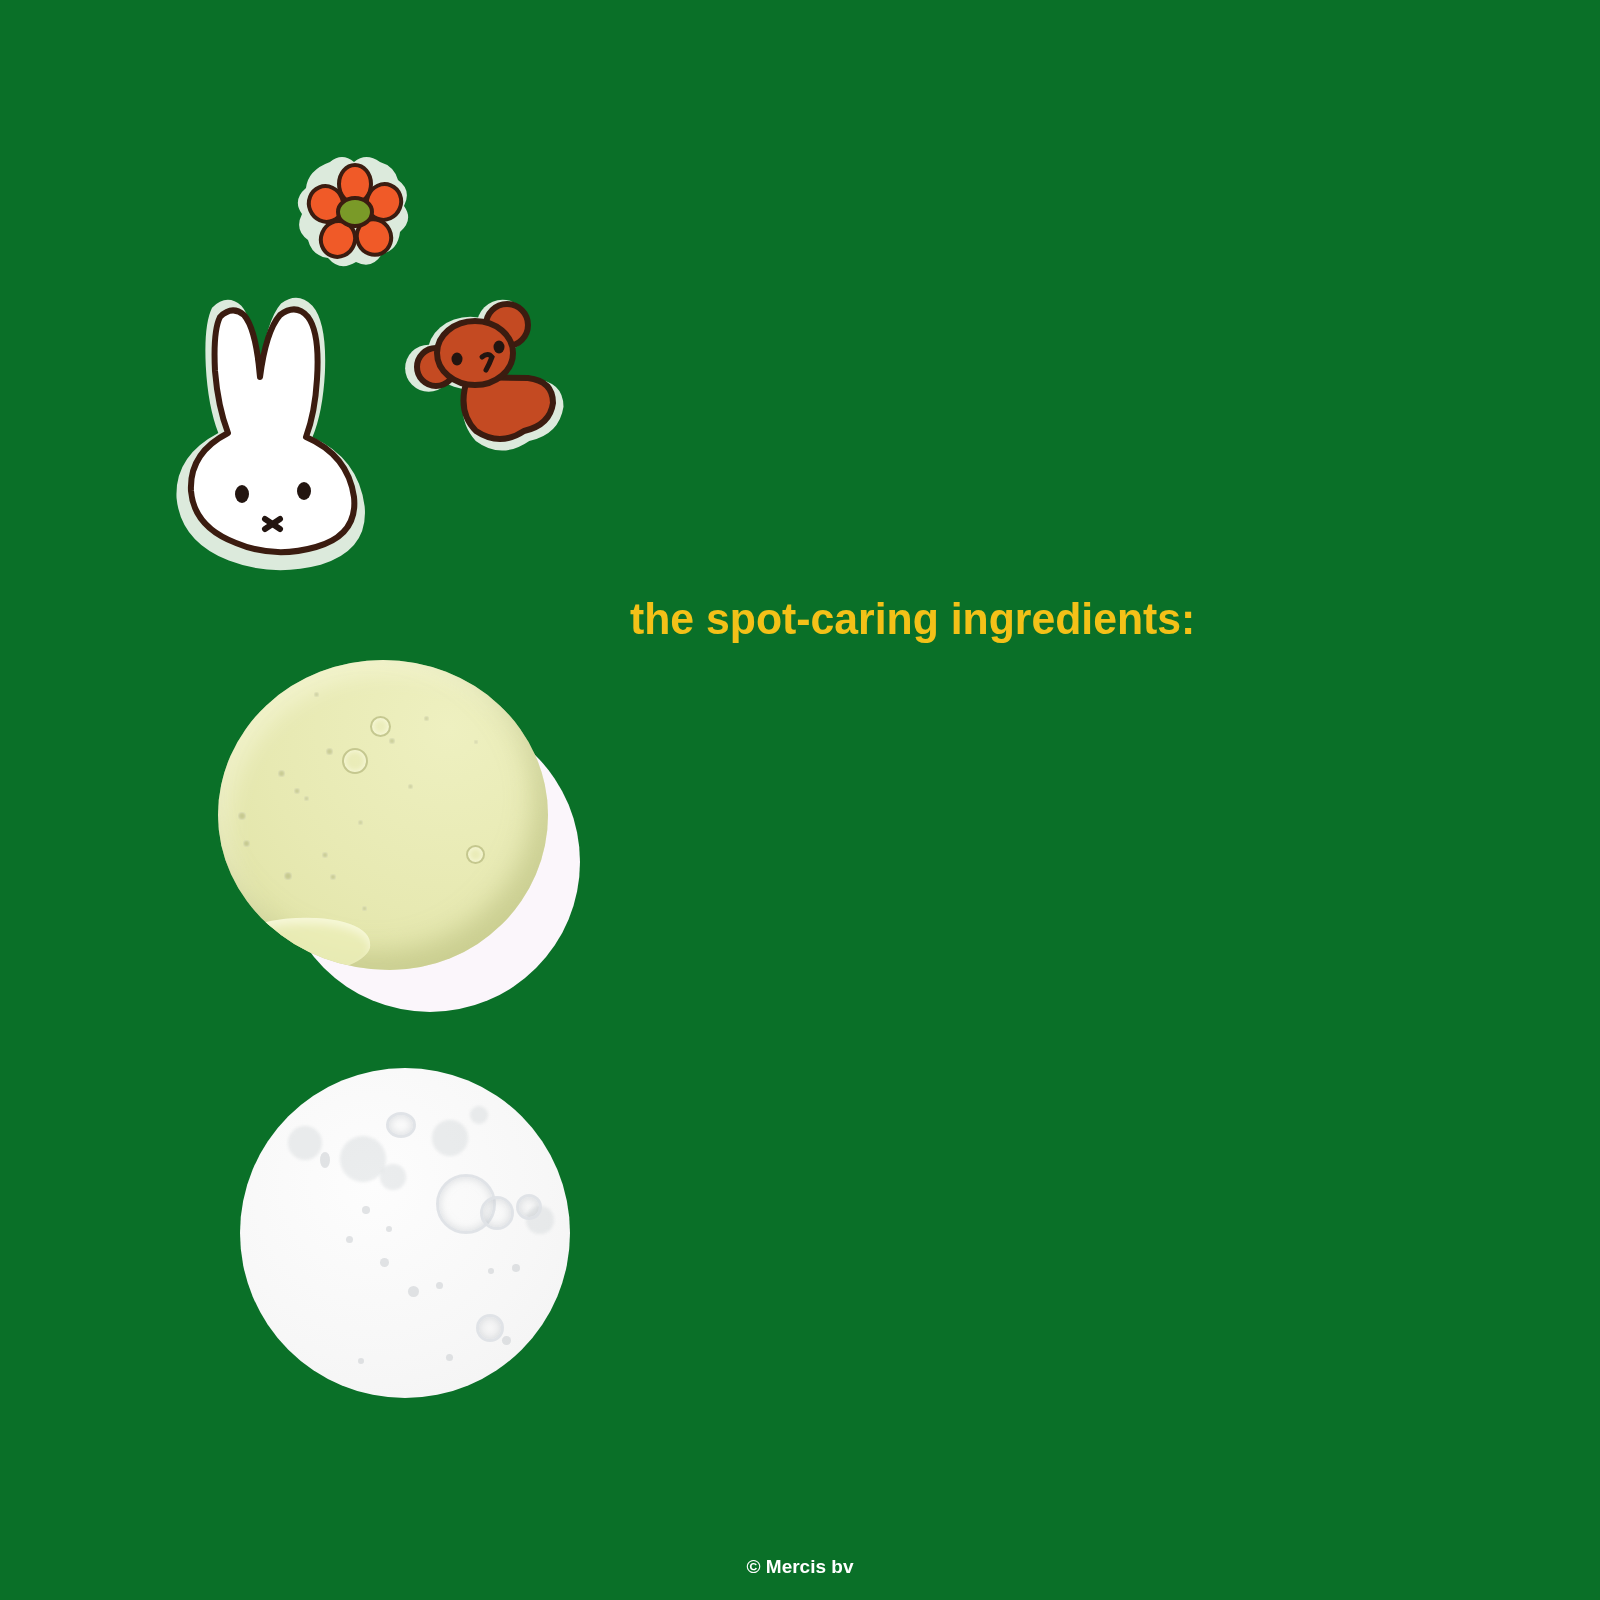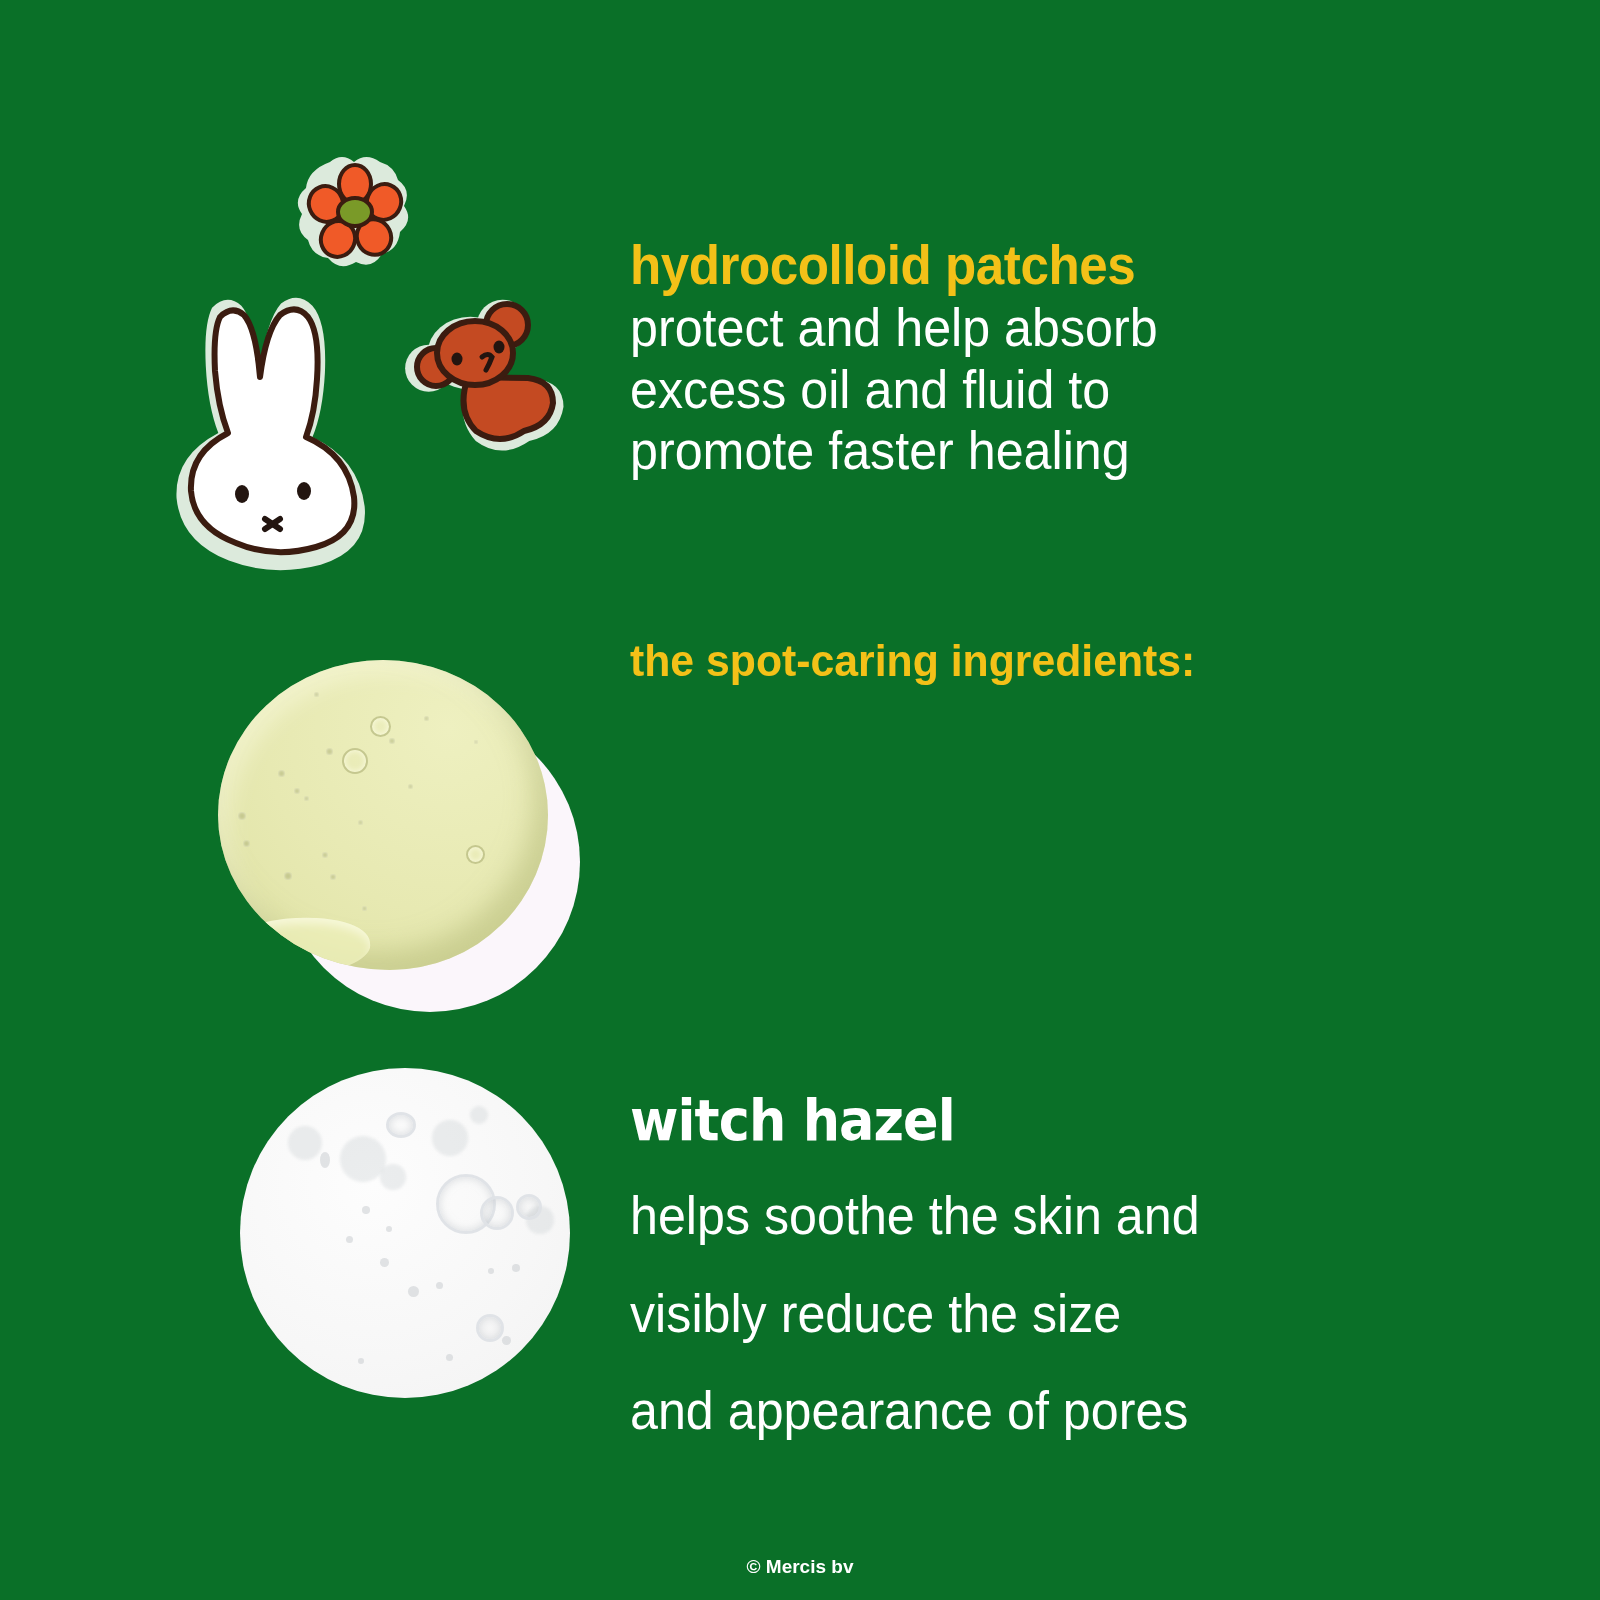--- a/index.html
+++ b/index.html
@@ -154,21 +154,21 @@
     font-size: 57px;
     line-height: 1.0;
     margin: 0;
     letter-spacing: -1px;
     font-family: "DejaVu Sans", sans-serif;
     transform: scaleX(0.92);
     transform-origin: left center;
   }
 
   #block-hydrocolloid { top: 238px; }
-  #block-ingredients-label { top: 638px; }
+  #block-ingredients-label { top: 596px; }
   #block-teatree { top: 700px; }
   #block-witchhazel { top: 1092px; }
 
   #block-teatree .body-white { margin-top: 34px; }
   #block-witchhazel .body-white { margin-top: 36px; }
 
   #copyright {
     position: absolute;
     left: 0;
     right: 0;
@@ -298,34 +298,22 @@
       <div class="wbub" style="left:196px;top:214px;width:7px;height:7px;"></div>
       <div class="wbub" style="left:248px;top:200px;width:6px;height:6px;"></div>
       <div class="wbub" style="left:272px;top:196px;width:8px;height:8px;"></div>
       <div class="wbub" style="left:262px;top:268px;width:9px;height:9px;"></div>
       <div class="wbub" style="left:206px;top:286px;width:7px;height:7px;"></div>
       <div class="wbub" style="left:118px;top:290px;width:6px;height:6px;"></div>
       <div class="wbub" style="left:80px;top:84px;width:10px;height:16px;"></div>
     </div>
   </div>
 
-  <div class="text-block" id="block-hydrocolloid">
-    <p class="headline-yellow">hydrocolloid patches</p>
-    <p class="body-white">protect and help absorb</p>
-    <p class="body-white">excess oil and fluid to</p>
-    <p class="body-white">promote faster healing</p>
-  </div>
 
   <div class="text-block" id="block-ingredients-label">
     <p class="section-label">the spot-caring ingredients:</p>
   </div>
 
 
-  <div class="text-block" id="block-witchhazel">
-    <p class="ingredient-name">witch hazel</p>
-    <p class="body-white">helps soothe the skin and</p>
-    <p class="body-white">visibly reduce the size</p>
-    <p class="body-white">and appearance of pores</p>
-  </div>
 
   <div id="copyright">© Mercis bv</div>
 
 </div>
 
 </body></html>

